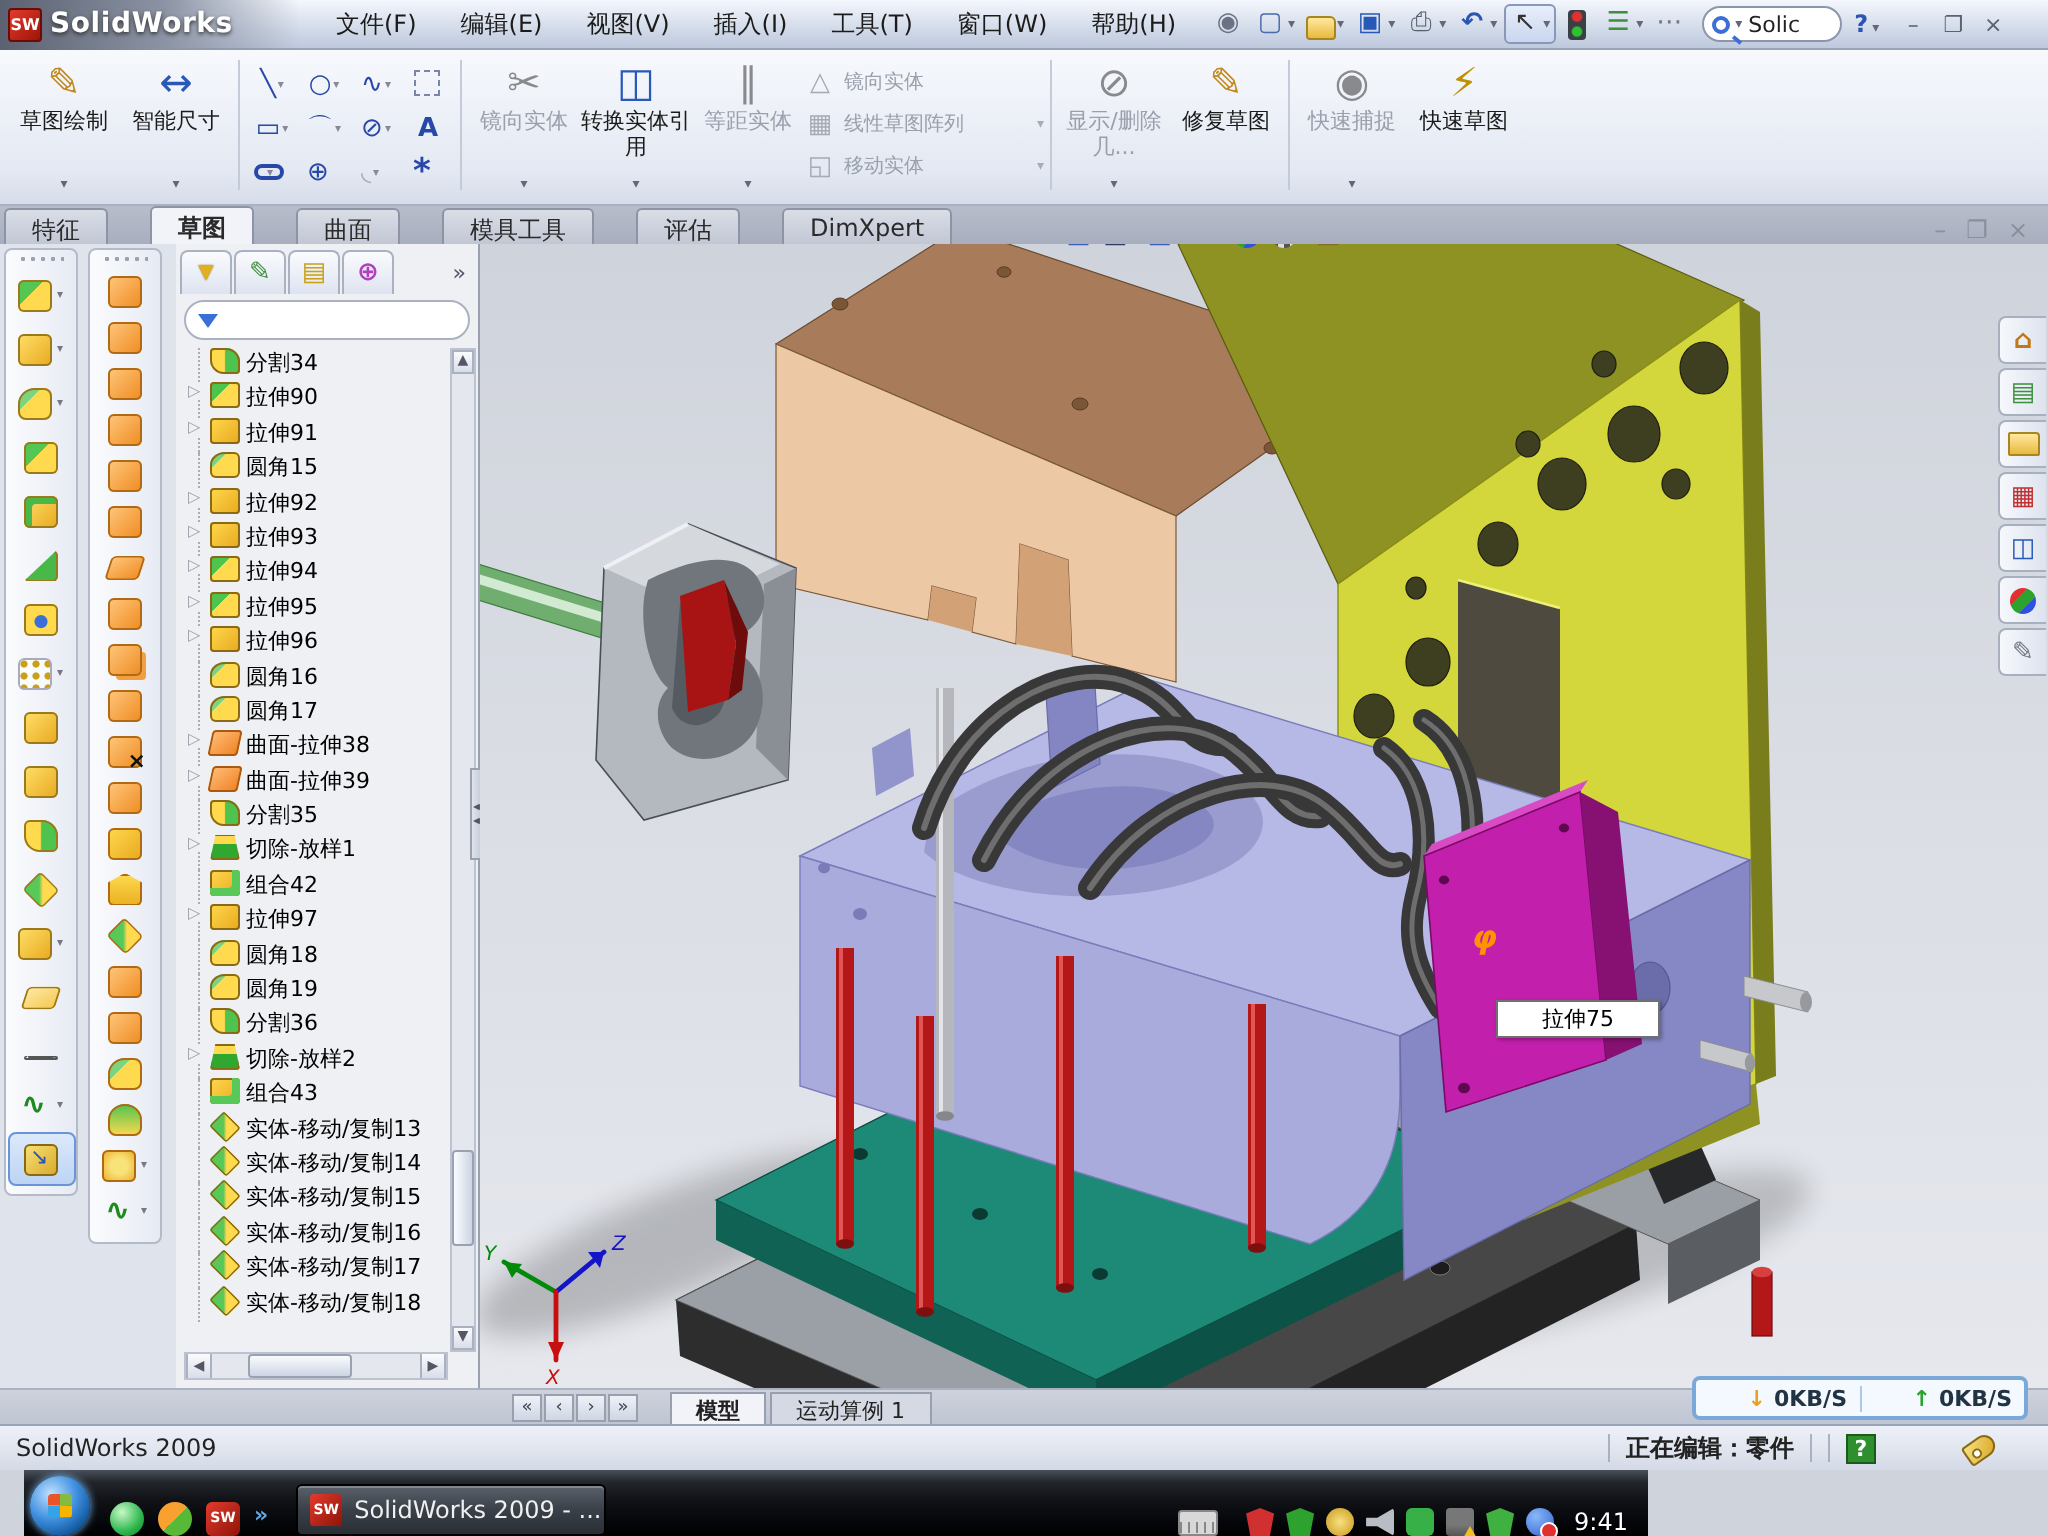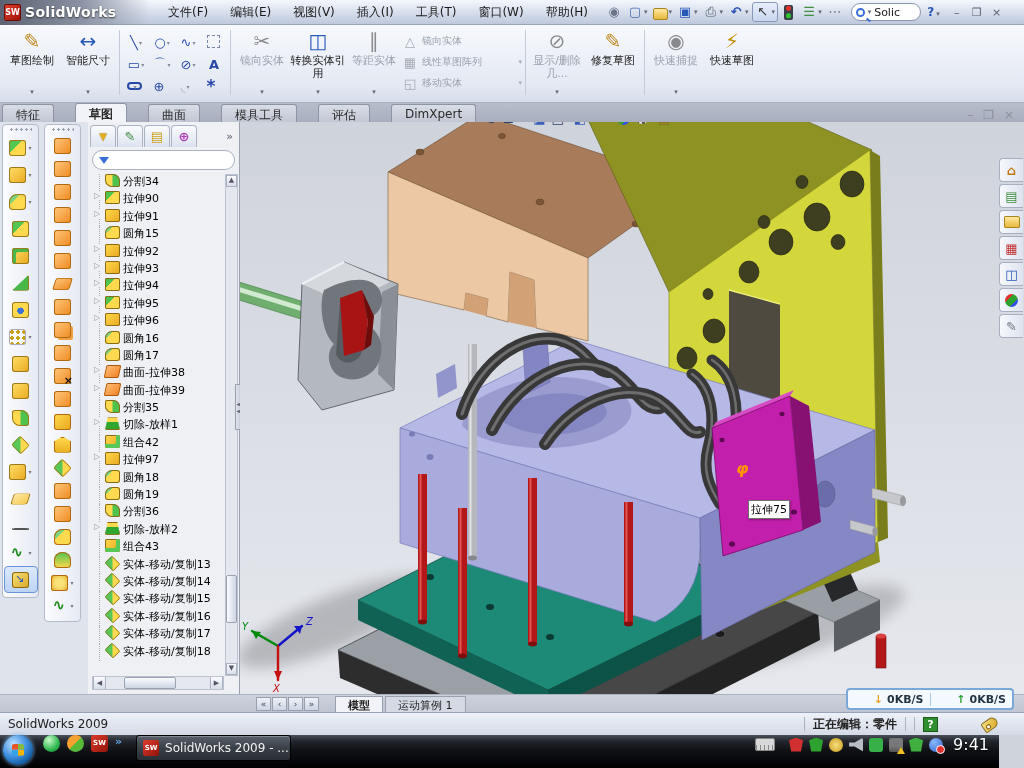--- a/index.html
+++ b/index.html
@@ -190,21 +190,21 @@
     background:linear-gradient(90deg,#f6f8fc,#dde3ef);display:flex;align-items:center;justify-content:center;font-size:13px;}
   [data-name="home-icon"]::before{content:"⌂";color:#c07818;font-weight:bold;}
   [data-name="design-library-icon"]::before{content:"▤";color:#3f8f3f;}
   [data-name="file-explorer-icon"]::before{content:"";width:14px;height:10px;background:linear-gradient(180deg,#ffe9a0,#e8b93c);border:1px solid #a8861e;border-radius:1px 2px 1px 1px;}
   [data-name="toolbox-icon"]::before{content:"▦";color:#c03030;}
   [data-name="view-palette-icon"]::before{content:"◫";color:#2858b8;}
   [data-name="appearances-icon"]::before{content:"";width:13px;height:13px;border-radius:50%;
     background:linear-gradient(135deg,#e03030 33%,#2ea22e 33% 66%,#3050e0 66%);}
   [data-name="custom-properties-icon"]::before{content:"✎";color:#707880;}
   .tooltip{position:absolute;left:508px;top:378px;background:#ffffff;border:1px solid #707070;
-    padding:1px 2px;font-size:11px;color:#000;box-shadow:1px 1px 2px rgba(0,0,0,.3);z-index:6;white-space:nowrap;}
+    padding:1px 22px;font-size:11px;color:#000;box-shadow:1px 1px 2px rgba(0,0,0,.3);z-index:6;white-space:nowrap;}
 
   
   .modeltabs{position:absolute;left:0;top:694px;width:1024px;height:18px;background:linear-gradient(180deg,#cdd2dc,#bfc5d2);
     display:flex;align-items:flex-end;border-top:1px solid #aab2c2;}
   .mt-nav{display:flex;gap:1px;margin-left:256px;padding-bottom:1px;}
   .mt-btn{width:15px;height:14px;border:1px solid #98a0b0;background:linear-gradient(180deg,#eef1f7,#cfd6e3);
     font-size:9px;color:#445;display:flex;align-items:center;justify-content:center;}
   [data-name="scroll-first-button"]::before{content:"«";}
   [data-name="scroll-prev-button"]::before{content:"‹";}
   [data-name="scroll-next-button"]::before{content:"›";}
@@ -227,23 +227,23 @@
 
   
   .netoverlay{position:absolute;left:846px;top:688px;width:168px;height:22px;background:#f4f9ff;
     border:2px solid #7aa8d8;border-radius:4px;display:flex;align-items:center;font-size:11px;font-weight:bold;color:#234;z-index:8;}
   .net-half{flex:1;display:flex;align-items:center;justify-content:flex-end;padding:0 6px;gap:4px;}
   .net-half.first{border-right:1px solid #aac8e8;}
   .arrow-down{color:#e8a020;font-weight:bold;}
   .arrow-up{color:#2ea22e;font-weight:bold;}
 
   
-  .taskbar{position:absolute;left:0;top:735px;width:999px;height:33px;
+  .taskbar{position:absolute;left:12px;top:735px;width:812px;height:33px;
     background:linear-gradient(180deg,#4a505a 0%,#23262c 18%,#101216 45%,#05060a 80%,#000 100%);
-    display:flex;align-items:flex-start;}
+    display:flex;align-items:flex-end;}
   .start-orb{width:30px;height:30px;border-radius:50%;margin-left:3px;position:relative;flex:0 0 auto;
     background:radial-gradient(circle at 35% 30%,#bfe2ff,#3f8fe0 45%,#135a9e 75%,#0a3158);box-shadow:0 0 4px #7ab8f0;}
   .start-orb::before{content:"";position:absolute;left:9px;top:9px;width:12px;height:12px;border-radius:2px;
     background-image:linear-gradient(90deg,#e8552a 50%,#85bb3f 50%),linear-gradient(90deg,#35a3e8 50%,#f8b500 50%);
     background-size:100% 47%;background-position:0 0,0 100%;background-repeat:no-repeat;}
   .quick-launch{display:flex;align-items:center;gap:7px;margin-left:10px;}
   .ql{width:17px;height:17px;border-radius:3px;}
   [data-name="messenger-quicklaunch-icon"]{border-radius:50%;background:radial-gradient(circle at 35% 30%,#c8f8c8,#2eb84e 60%,#157a2a);}
   [data-name="browser-quicklaunch-icon"]{border-radius:50%;background:linear-gradient(135deg,#f8a030 50%,#58b838 50%);}
   [data-name="solidworks-quicklaunch-icon"]{background:linear-gradient(135deg,#e23b2e,#8e1408);color:#fff;font-size:7px;font-weight:bold;text-align:center;line-height:17px;}
@@ -267,21 +267,21 @@
   [data-name="shield-lightning-tray-icon"]{background:#2ea22e;clip-path:polygon(50% 0,100% 20%,85% 100%,15% 100%,0 20%);}
   [data-name="badge-tray-icon"]{border-radius:50%;background:radial-gradient(circle,#f8e080,#c8981a);}
   [data-name="volume-tray-icon"]{background:#b8bcc4;clip-path:polygon(0 35%,40% 35%,100% 0,100% 100%,40% 65%,0 65%);}
   [data-name="phone-tray-icon"]{background:#38b048;border-radius:3px;}
   [data-name="network-warning-tray-icon"]{background:linear-gradient(180deg,#777 60%,#555);position:relative;}
   [data-name="network-warning-tray-icon"]::after{content:"";position:absolute;right:-2px;bottom:-2px;width:0;height:0;
     border-left:4px solid rgba(0,0,0,0);border-right:4px solid rgba(0,0,0,0);border-bottom:7px solid #f0c020;}
   [data-name="antivirus-shield-tray-icon"]{background:#40b040;clip-path:polygon(50% 0,100% 20%,85% 100%,15% 100%,0 20%);}
   [data-name="messenger-status-tray-icon"]{border-radius:50%;background:radial-gradient(circle at 35% 30%,#88b8f8,#3060d0);position:relative;}
   [data-name="messenger-status-tray-icon"]::after{content:"";position:absolute;right:-2px;bottom:-2px;width:7px;height:7px;border-radius:50%;background:#e03030;border:1px solid #fff;}
-  .clock{color:#fff;font-size:16px;margin-left:4px;text-shadow:0 1px 1px #000;}
+  .clock{color:#fff;font-size:12px;margin-left:4px;text-shadow:0 1px 1px #000;}
 </style>
 </head>
 <body>
 
 <div class="screen" data-name="solidworks-application-window">
 
   <div class="titlebar" data-name="title-bar">
     <div class="logo-zone" data-name="app-logo">
       <span class="sw-cube" data-name="solidworks-logo-icon">SW</span>
       <span class="logo-text" data-name="app-title">SolidWorks</span>

